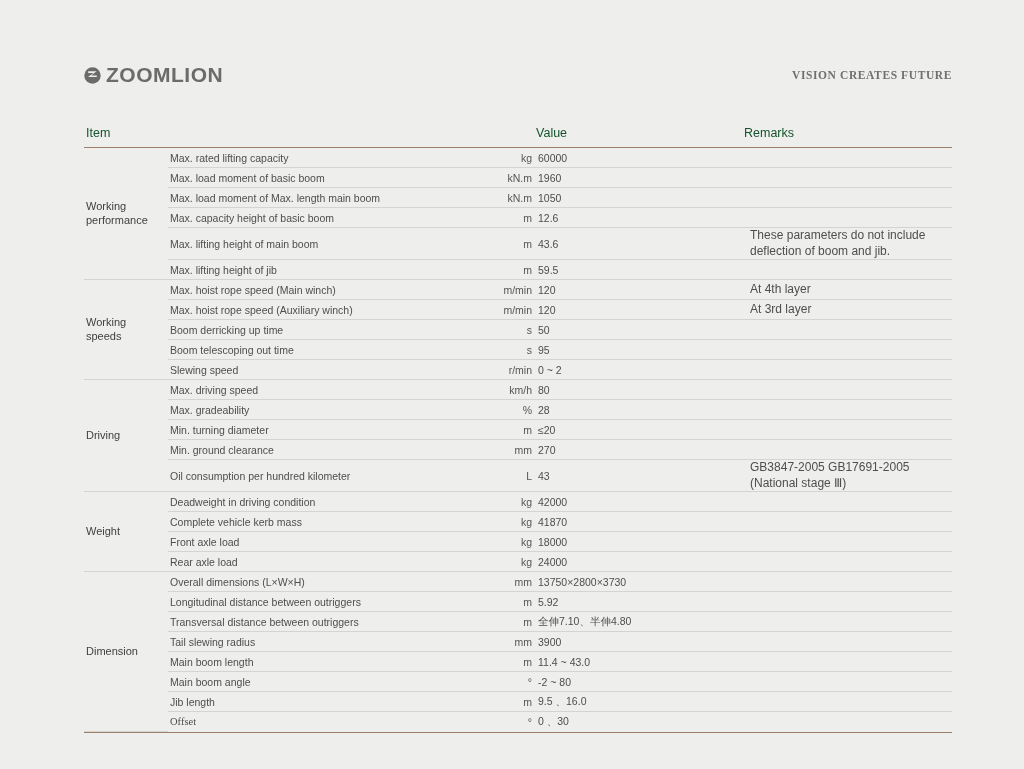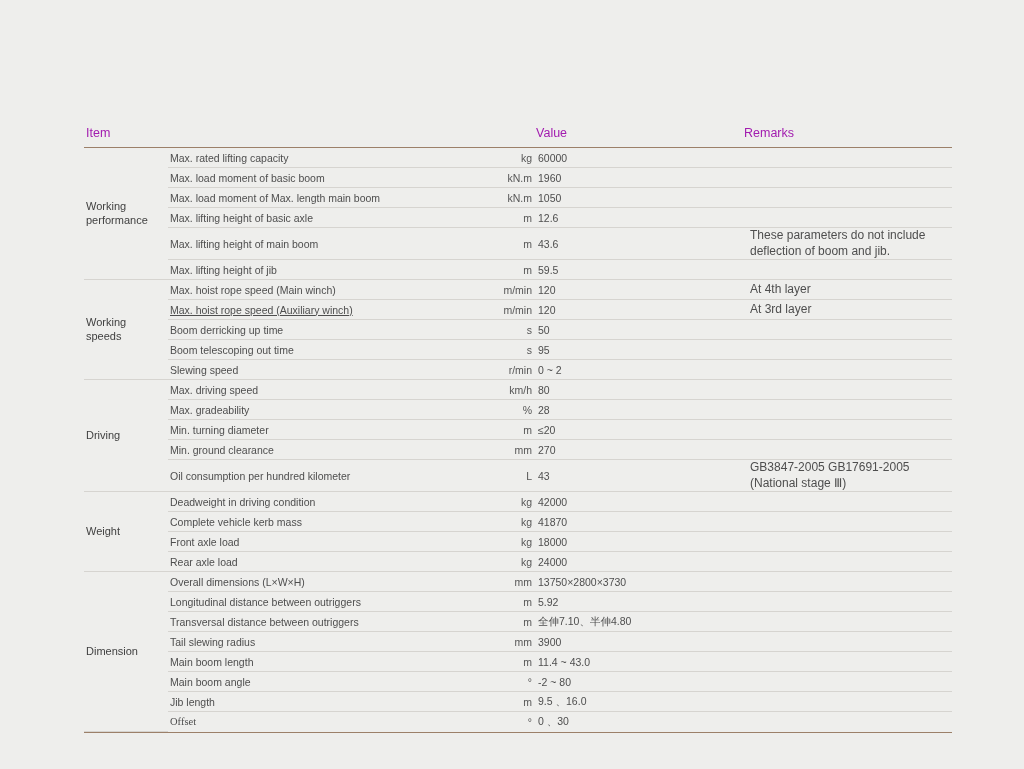--- a/index.html
+++ b/index.html
@@ -73,21 +73,21 @@
   }
   table.spec col.c-group { width: 84px; }
   table.spec col.c-item  { width: 280px; }
   table.spec col.c-unit  { width: 84px; }
   table.spec col.c-value { width: 212px; }
   table.spec col.c-rem   { width: 208px; }
 
   thead th {
     font-size: 12.5px;
     font-weight: normal;
-    color: #a21caf;
+    color: #14532d;
     padding: 0 0 7px 0;
     text-align: left;
     vertical-align: bottom;
     border-bottom: 1.5px solid #9c8069;
   }
   thead th.head-item { padding-left: 2px; }
   thead th.head-value { padding-left: 4px; }
   thead th.head-remarks { }
 
   tbody td {
@@ -127,20 +127,32 @@
     height: 1.5px;
     background: #9c8069;
     margin-top: 0;
   }
 </style>
 </head>
 <body>
 
 <div class="page">
 
+  <div class="header">
+    <div class="logo">
+      <span class="logo-mark">
+        <svg width="17" height="17" viewBox="0 0 17 17" aria-hidden="true">
+          <circle cx="8.5" cy="8.5" r="8.2" fill="#6b6b6b"></circle>
+          <path d="M4.2 4.3 H12.6 L7.2 8.4 H12.8 L12.8 10.1 H4.0 L9.4 6.0 H4.2 Z" fill="#eeeeec"></path>
+        </svg>
+      </span>
+      <span class="logo-text">ZOOMLION</span>
+    </div>
+    <div class="tagline">VISION CREATES FUTURE</div>
+  </div>
 
   <div class="table-wrap">
     <table class="spec">
       <colgroup>
         <col class="c-group">
         <col class="c-item">
         <col class="c-unit">
         <col class="c-value">
         <col class="c-rem">
       </colgroup>
@@ -165,21 +177,21 @@
             <td class="value">1960</td>
             <td class="remarks"></td>
           </tr>
           <tr>
             <td class="item" style="padding-left: 2px;">Max. load moment of Max. length main boom</td>
             <td class="unit">kN.m</td>
             <td class="value">1050</td>
             <td class="remarks"></td>
           </tr>
           <tr>
-            <td class="item" style="padding-left: 2px;">Max. lifting height of basic axle</td>
+            <td class="item" style="padding-left: 2px;">Max. capacity height of basic boom</td>
             <td class="unit">m</td>
             <td class="value">12.6</td>
             <td class="remarks"></td>
           </tr>
           <tr>
             <td class="item" style="padding-left: 2px;">Max. lifting height of main boom</td>
             <td class="unit">m</td>
             <td class="value">43.6</td>
             <td class="remarks">These parameters do not include deflection of boom and jib.</td>
           </tr>
@@ -190,21 +202,21 @@
             <td class="remarks"></td>
           </tr>
           <tr>
             <td class="group" rowspan="5">Working<br>speeds</td>
             <td class="item" style="padding-left: 2px;">Max. hoist rope speed (Main winch)</td>
             <td class="unit">m/min</td>
             <td class="value">120</td>
             <td class="remarks">At 4th layer</td>
           </tr>
           <tr>
-            <td class="item" style="padding-left: 2px; text-decoration: underline;">Max. hoist rope speed (Auxiliary winch)</td>
+            <td class="item" style="padding-left: 2px;">Max. hoist rope speed (Auxiliary winch)</td>
             <td class="unit">m/min</td>
             <td class="value">120</td>
             <td class="remarks">At 3rd layer</td>
           </tr>
           <tr>
             <td class="item" style="padding-left: 2px;">Boom derricking up time</td>
             <td class="unit">s</td>
             <td class="value">50</td>
             <td class="remarks"></td>
           </tr>

